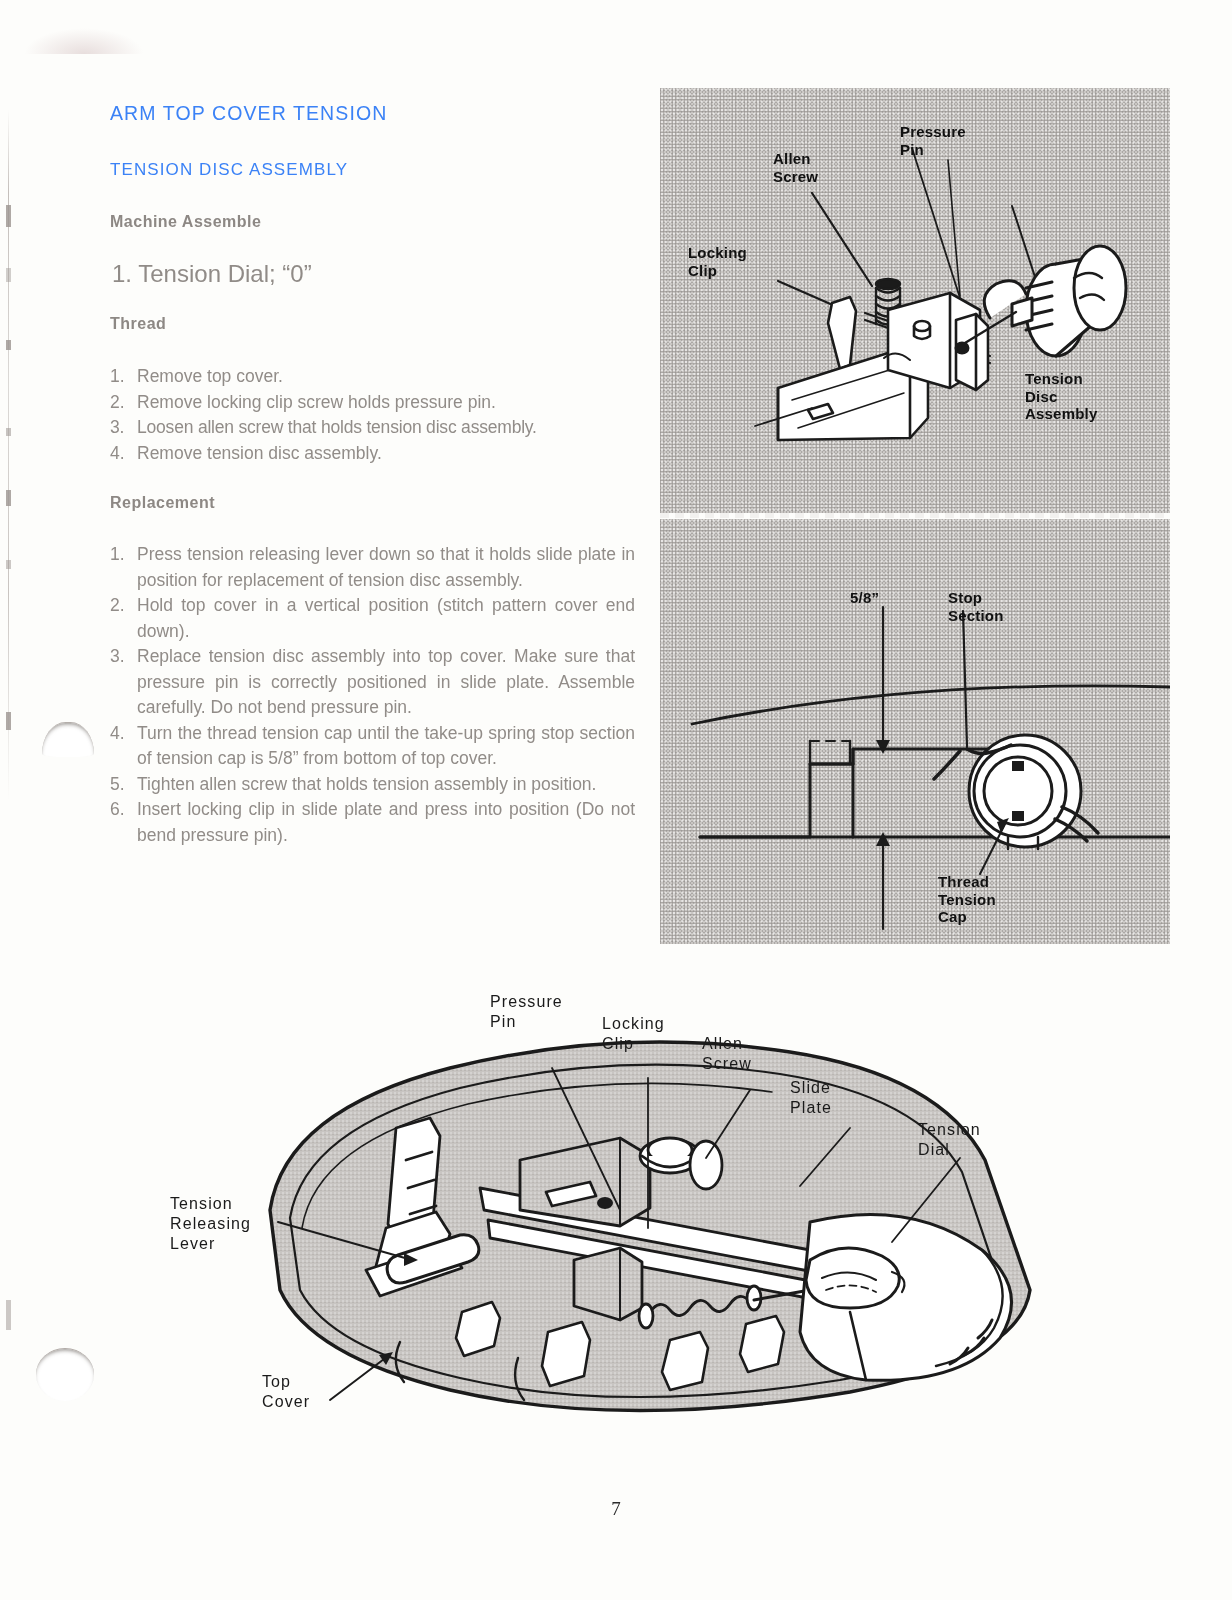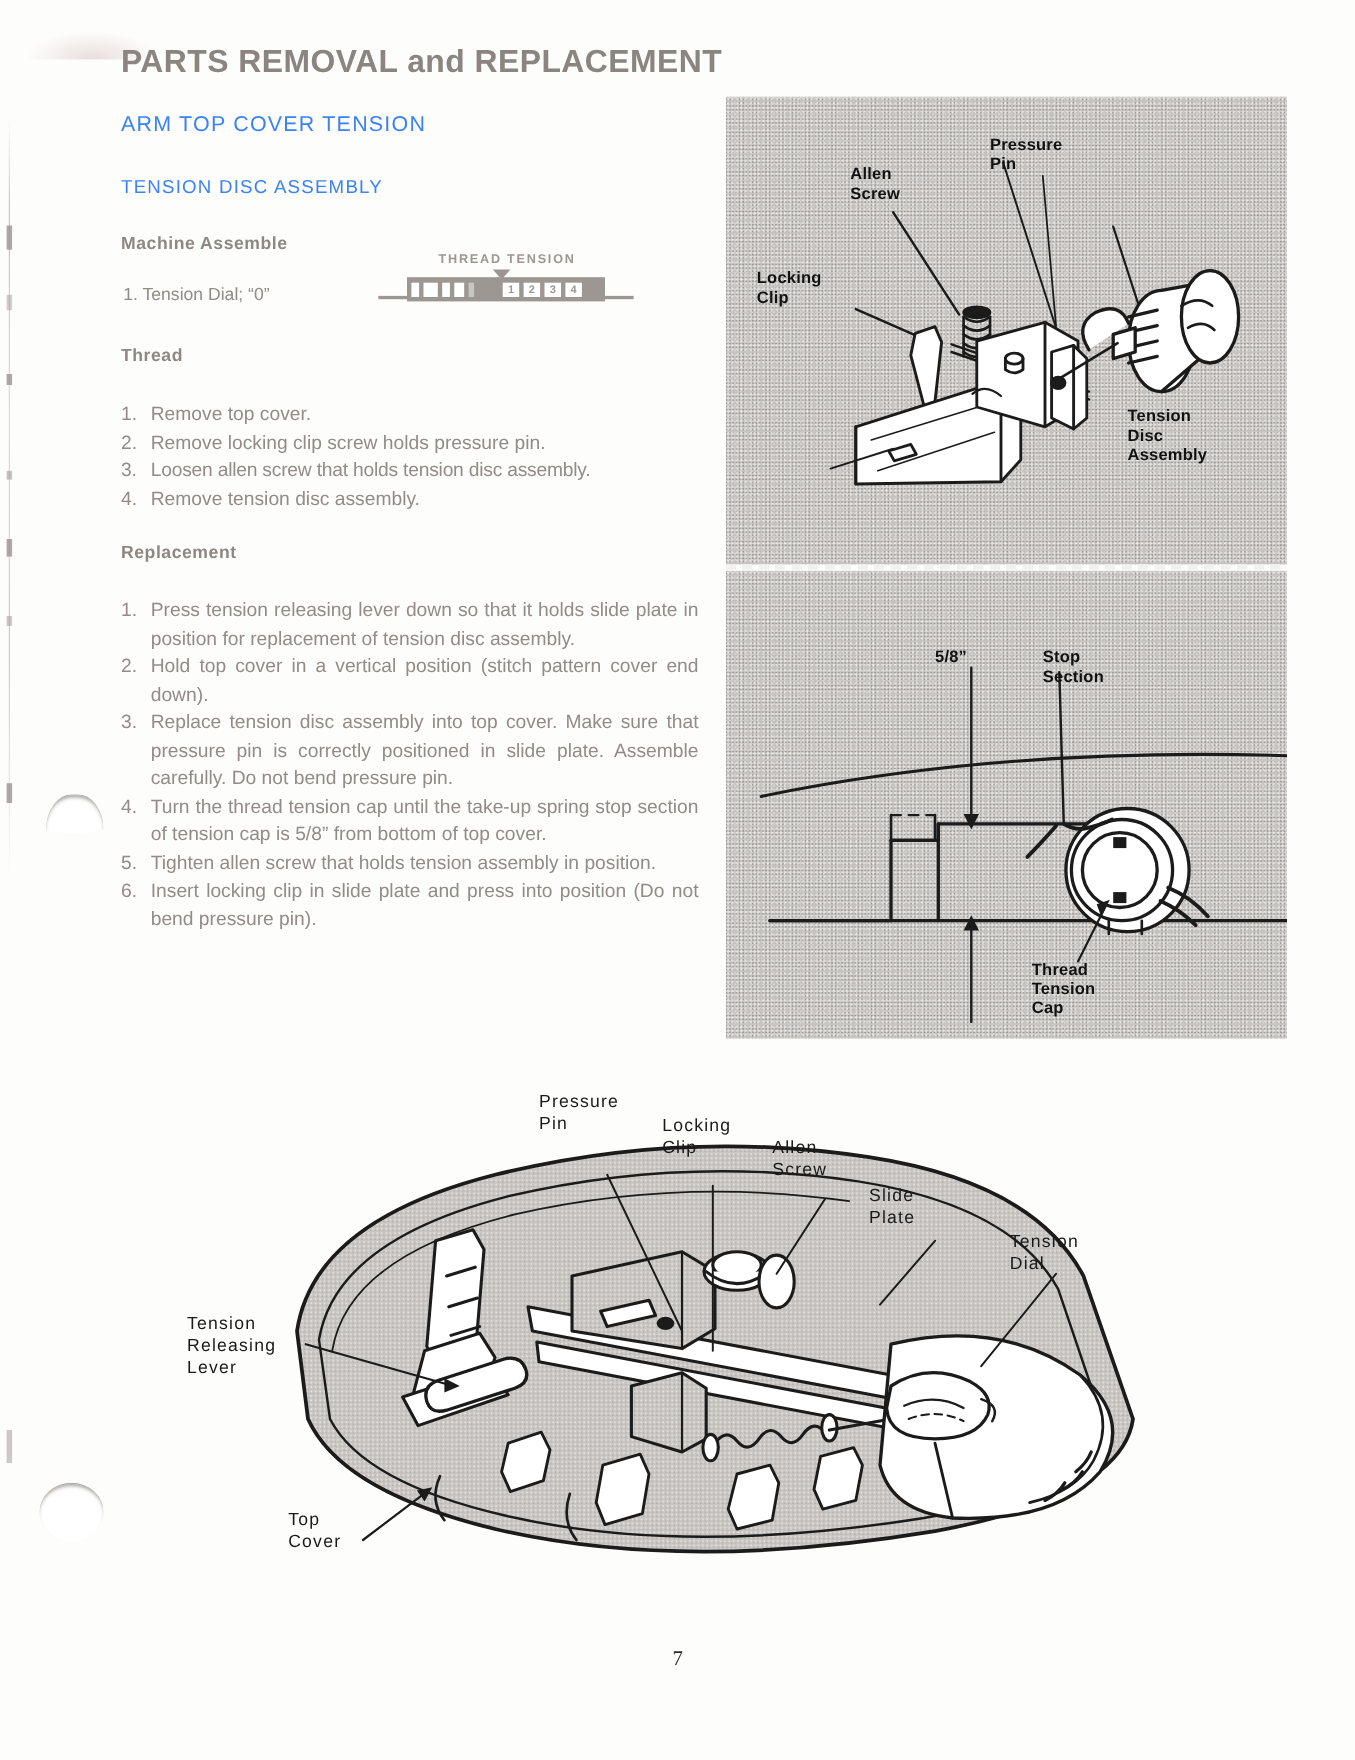--- a/index.html
+++ b/index.html
@@ -22,21 +22,21 @@
   .corner-smudge{position:absolute;left:24px;top:28px;width:120px;height:26px;
     background:radial-gradient(ellipse at 50% 100%,rgba(214,196,196,.55),rgba(255,255,255,0) 70%);}
 
   
   .h1{position:absolute;left:110px;top:40px;font-size:29px;font-weight:bold;
       color:#8a8581;letter-spacing:.4px;}
   .h2{position:absolute;left:110px;font-size:19.5px;font-weight:normal;
       color:#3b82f6;letter-spacing:1.1px;}
   .h3{position:absolute;left:110px;font-size:16px;font-weight:bold;
       color:#8d8884;letter-spacing:.5px;}
-  .lead{position:absolute;left:112px;font-size:16px;color:#908b87;}
+  .lead{position:absolute;left:112px;font-size:24px;color:#908b87;}
 
   .steps{position:absolute;left:110px;color:#918c88;font-size:17.5px;line-height:25.5px;}
   .step{display:flex;margin-bottom:0px;}
   .step .num{width:27px;flex:0 0 27px;}
   .step .body{flex:1;}
   .tight{letter-spacing:-.2px;}
   .just .body{text-align:justify;}
 
   
   .dial{position:absolute;left:344px;top:232px;width:232px;height:54px;}
@@ -90,48 +90,29 @@
   <div class="edge-tick" style="top:268px;height:14px;opacity:.45;"></div>
   <div class="edge-tick" style="top:340px;height:10px;"></div>
   <div class="edge-tick" style="top:428px;height:8px;opacity:.55;"></div>
   <div class="edge-tick" style="top:490px;height:16px;"></div>
   <div class="edge-tick" style="top:560px;height:9px;opacity:.5;"></div>
   <div class="edge-tick" style="top:712px;height:18px;"></div>
   <div class="edge-tick" style="top:1300px;height:30px;opacity:.5;"></div>
   <div class="hole hole-top"></div>
   <div class="hole hole-bot"></div>
 
-  <div class="h1">PARTS REMOVAL and REPLACEMENT</div>
   <div class="h2" style="top:102px;">ARM TOP COVER TENSION</div>
   <div class="h2" style="top:160px;font-size:17px;">TENSION DISC ASSEMBLY</div>
 
   <div class="h3" style="top:213px;">Machine Assemble</div>
   <div class="lead" style="top:260px;">
     <span>1.</span>
     <span>Tension Dial; “0”</span>
   </div>
 
-  <div class="dial">
-    <div class="legend">THREAD TENSION</div>
-    <div class="tri"></div>
-    <div class="cap"></div>
-    <div class="plate"></div>
-    <div class="ticks">
-      <div class="tk" style="width:7px;"></div>
-      <div class="tk" style="width:13px;"></div>
-      <div class="tk" style="width:7px;"></div>
-      <div class="tk" style="width:9px;"></div>
-      <div class="tk" style="width:5px;opacity:.45;"></div>
-      <div style="width:22px;"></div>
-      <div class="num">1</div>
-      <div class="num">2</div>
-      <div class="num">3</div>
-      <div class="num">4</div>
-    </div>
-  </div>
 
   <div class="h3" style="top:315px;">Thread</div>
   <div class="steps" style="top:364px;width:540px;">
     <div class="step">
       <span class="num">1.</span>
       <span class="body">Remove top cover.</span>
     </div>
     <div class="step">
       <span class="num">2.</span>
       <span class="body">Remove locking clip screw holds pressure pin.</span>

